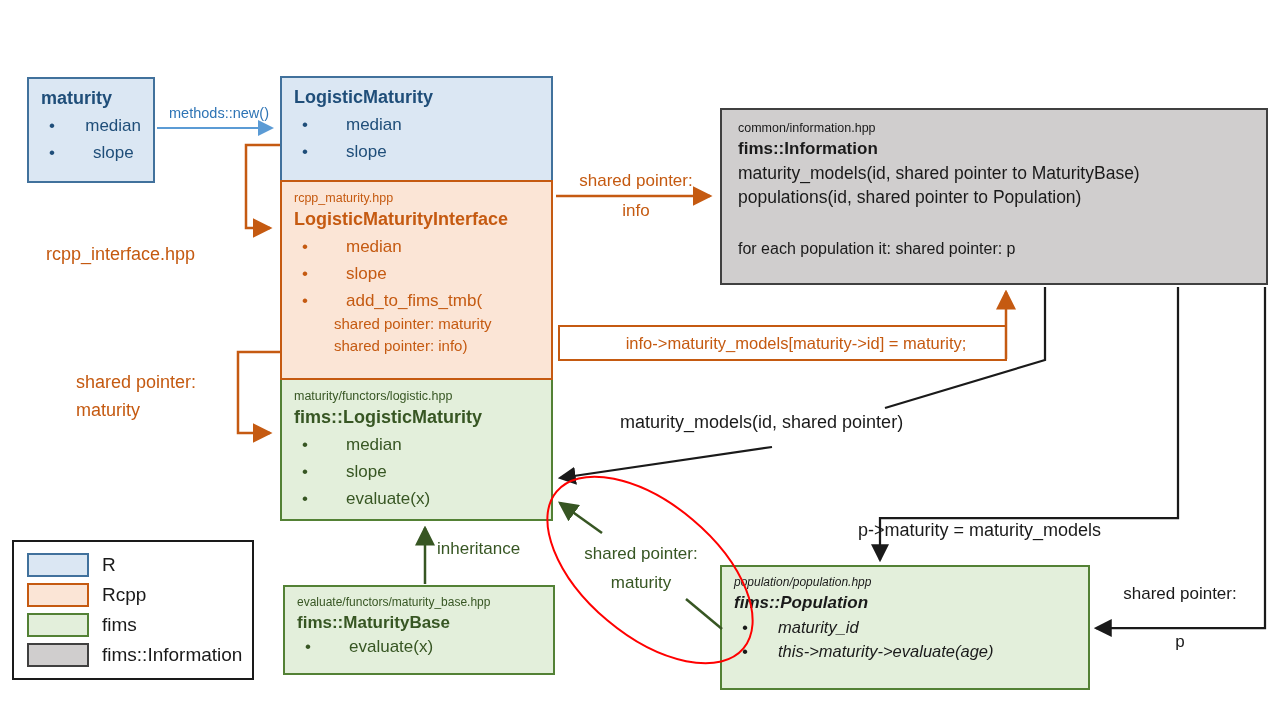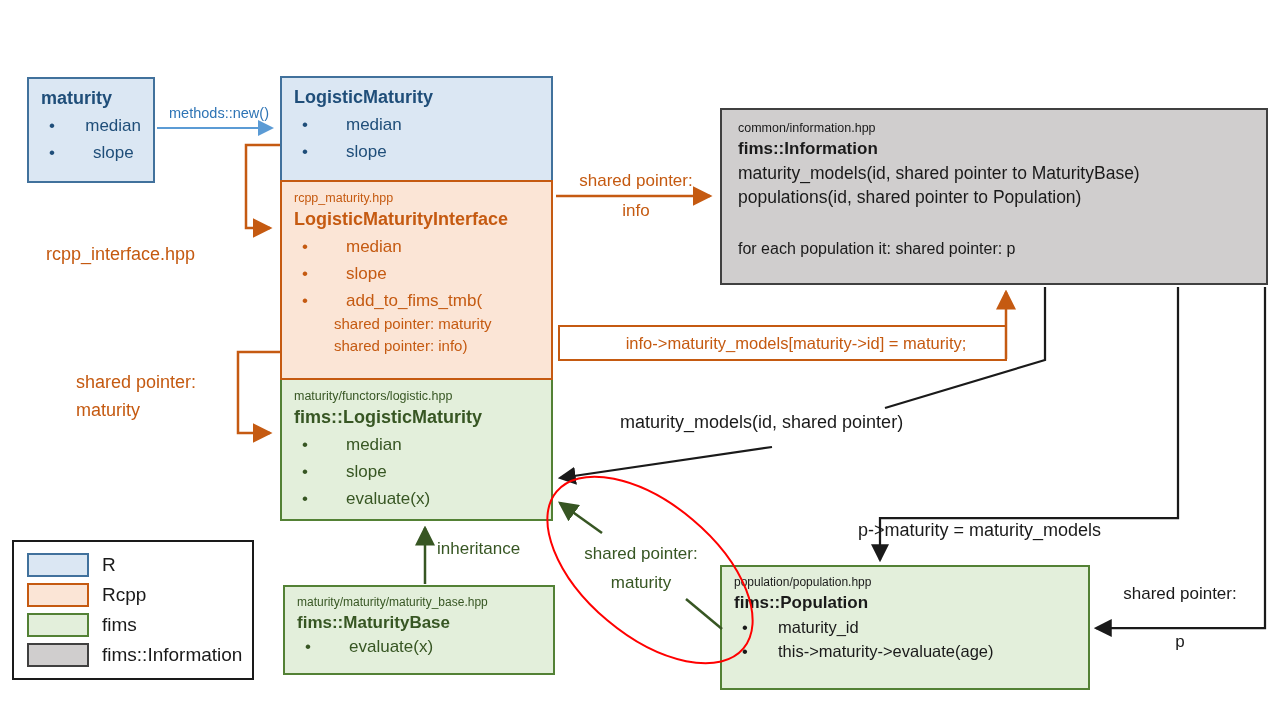--- a/index.html
+++ b/index.html
@@ -24,21 +24,21 @@
   .greenbox  { background:#e3efdb; border-color:#538135; color:#375623; }
   .graybox   { background:#d0cece; border-color:#404040; color:#1a1a1a; }
   .blacktext { color:#1a1a1a; }
 
   #box-maturity-r   { left:27px;  top:77px;  width:128px; height:106px; }
   #box-logistic-r   { left:280px; top:76px;  width:273px; height:104px; border-bottom:none; }
   #box-interface    { left:280px; top:180px; width:273px; height:200px; }
   #box-fims-logistic{ left:280px; top:380px; width:273px; height:141px; border-top:none; }
   #box-information  { left:720px; top:108px; width:548px; height:177px; padding:10px 16px; }
   #box-maturity-base{ left:283px; top:585px; width:272px; height:90px; }
-  #box-population   { left:720px; top:565px; width:370px; height:125px; }
+  #box-population   { left:720px; top:565px; width:370px; height:125px;font-style:italic; }
 
   #box-information .btitle { font-size:17px; }
   #box-information .iline  { font-size:17.5px; margin-top:2px; }
   #box-information .ifoot  { font-size:16px; margin-top:30px; }
   #box-maturity-base .file, #box-population .file { font-size:12px; }
   #box-maturity-base .btitle, #box-population .btitle { font-size:17px; }
   #box-population .bullet { font-size:16.5px; margin-top:3px; }
   #box-population .bullet::before { width:36px; }
   #box-maturity-base .bullet { font-size:17px; margin-top:2px; }
 
@@ -117,21 +117,21 @@
 
   <div id="box-information" class="box graybox boxlayer">
     <div class="file">common/information.hpp</div>
     <div class="btitle">fims::Information</div>
     <div class="iline">maturity_models(id, shared pointer to MaturityBase)</div>
     <div class="iline">populations(id, shared pointer to  Population)</div>
     <div class="ifoot">for each population it: shared pointer: p</div>
   </div>
 
   <div id="box-maturity-base" class="box greenbox boxlayer">
-    <div class="file">maturity/maturity/maturity_base.hpp</div>
+    <div class="file">evaluate/functors/maturity_base.hpp</div>
     <div class="btitle">fims::MaturityBase</div>
     <div class="bullet">evaluate(x)</div>
   </div>
 
   <div id="box-population" class="box greenbox blacktext boxlayer">
     <div class="file">population/population.hpp</div>
     <div class="btitle">fims::Population</div>
     <div class="bullet">maturity_id</div>
     <div class="bullet">this-&gt;maturity-&gt;evaluate(age)</div>
   </div>

